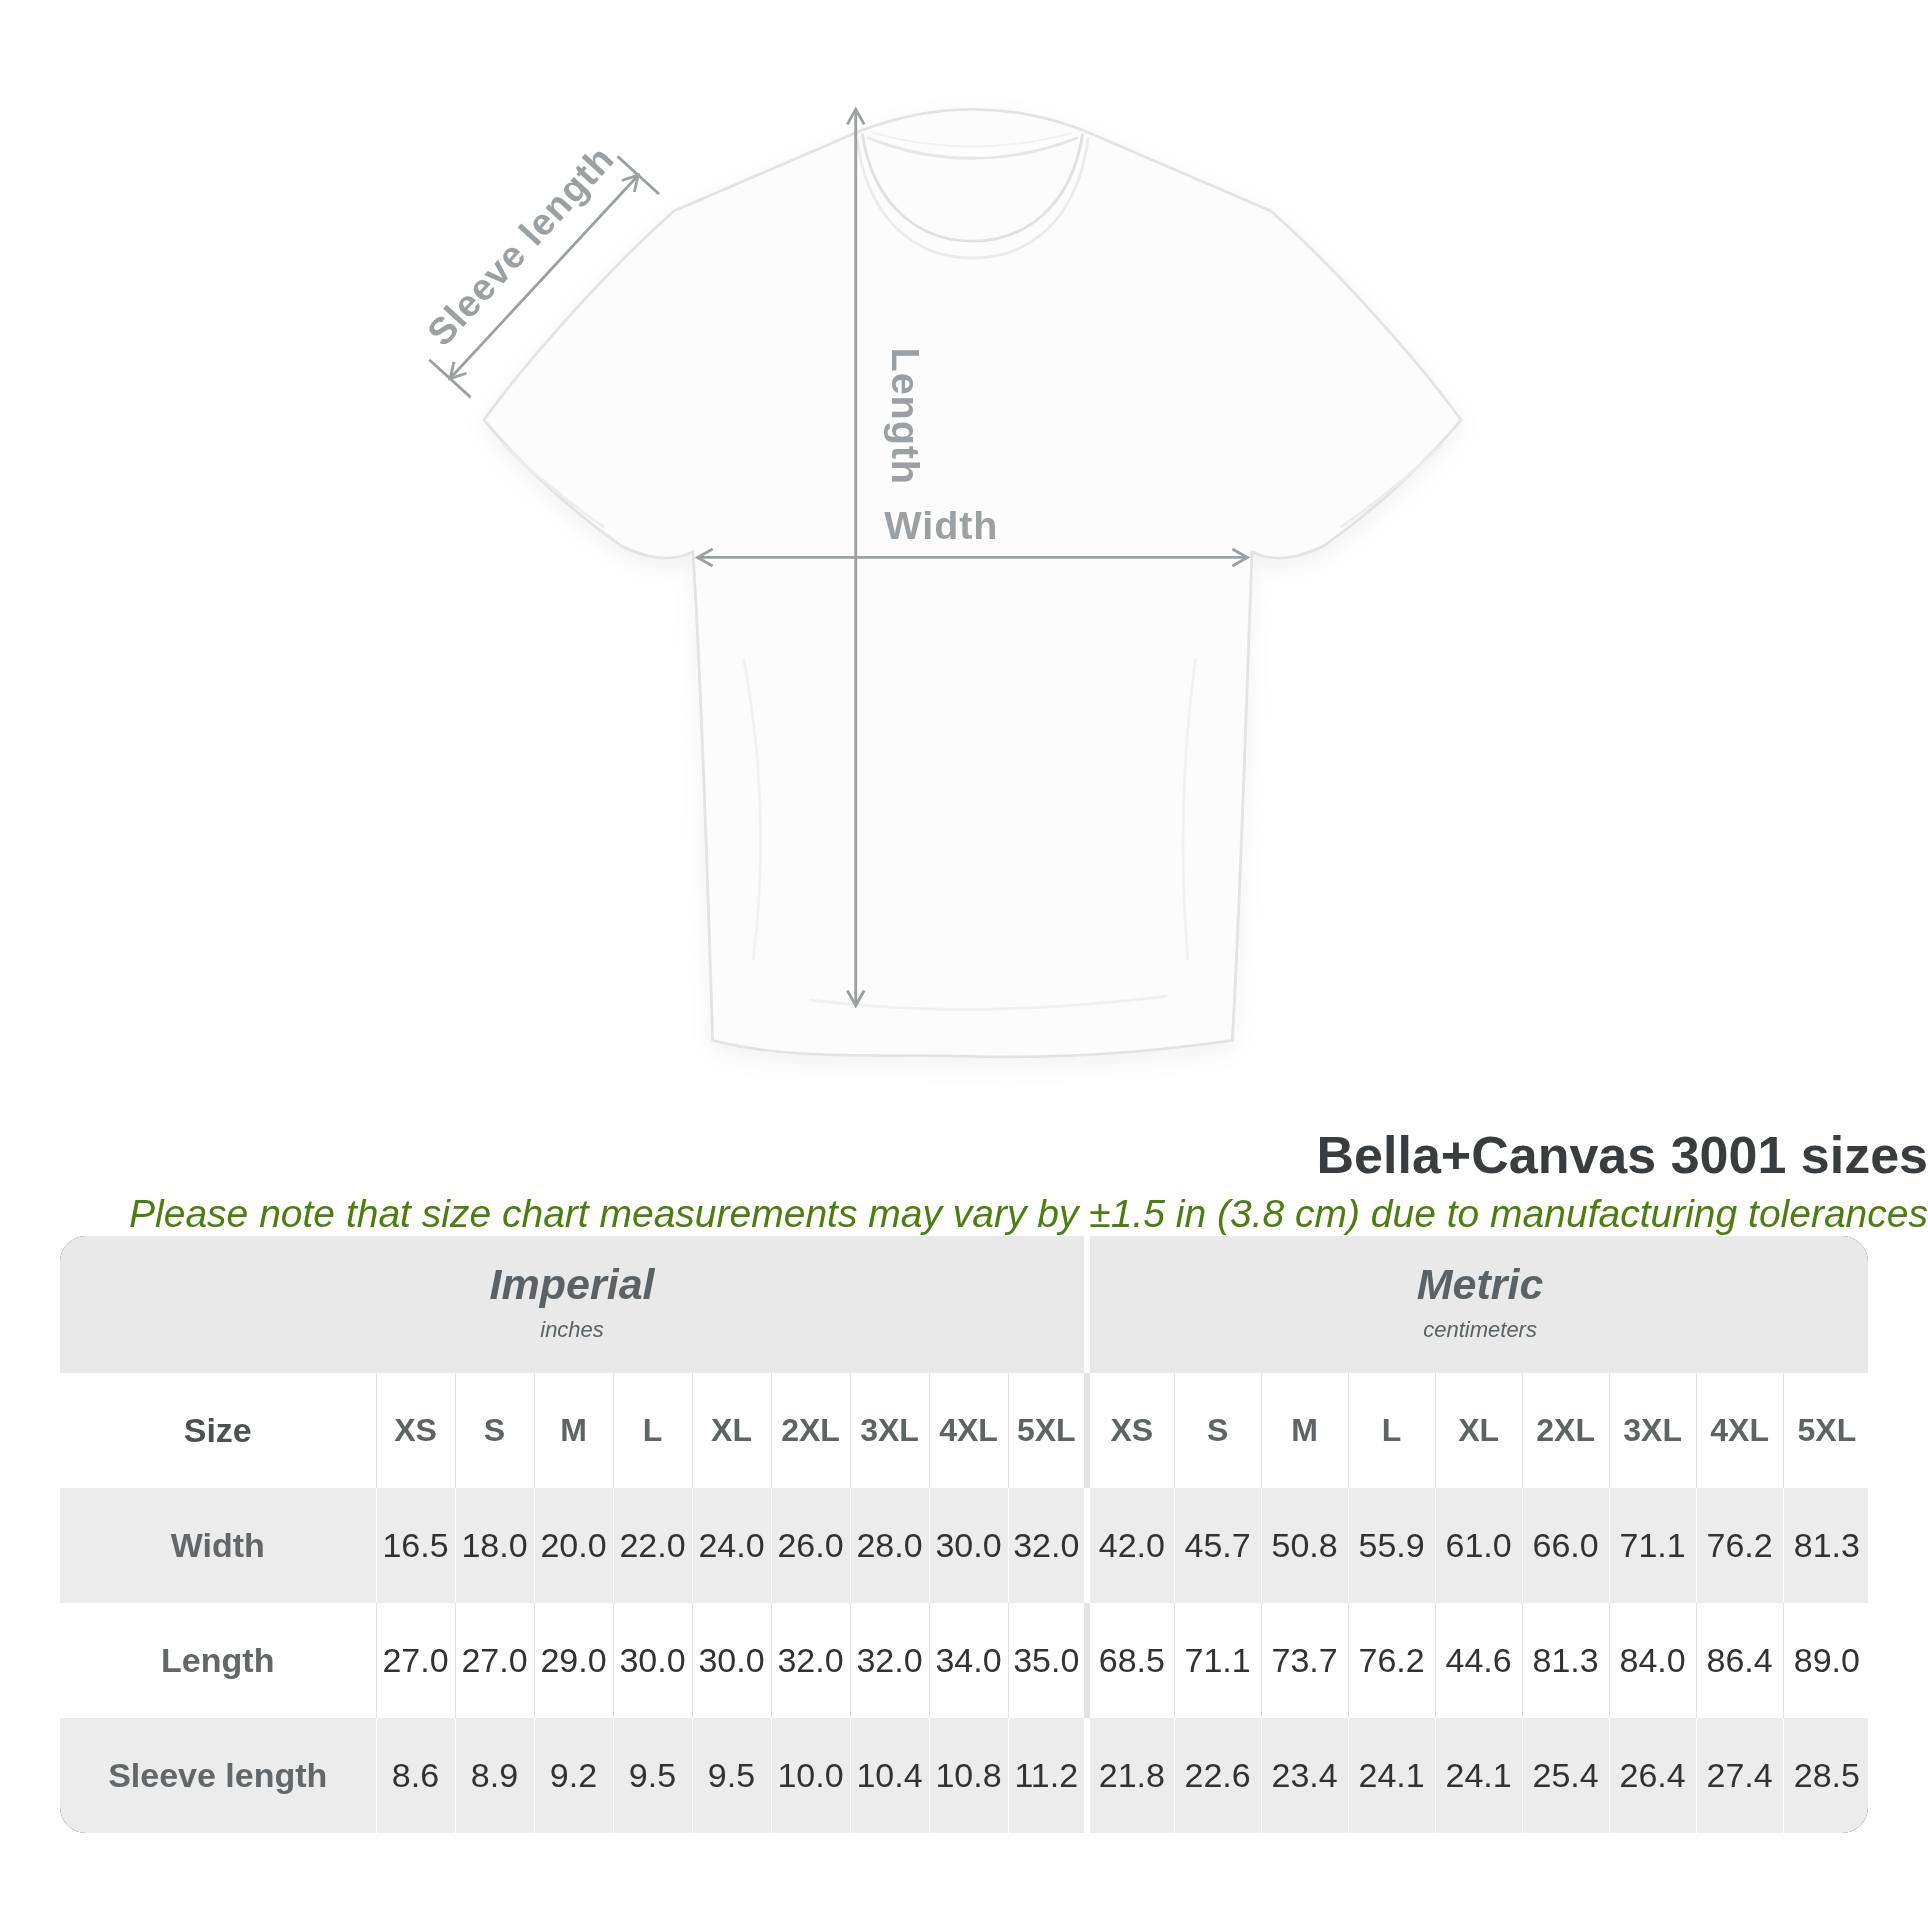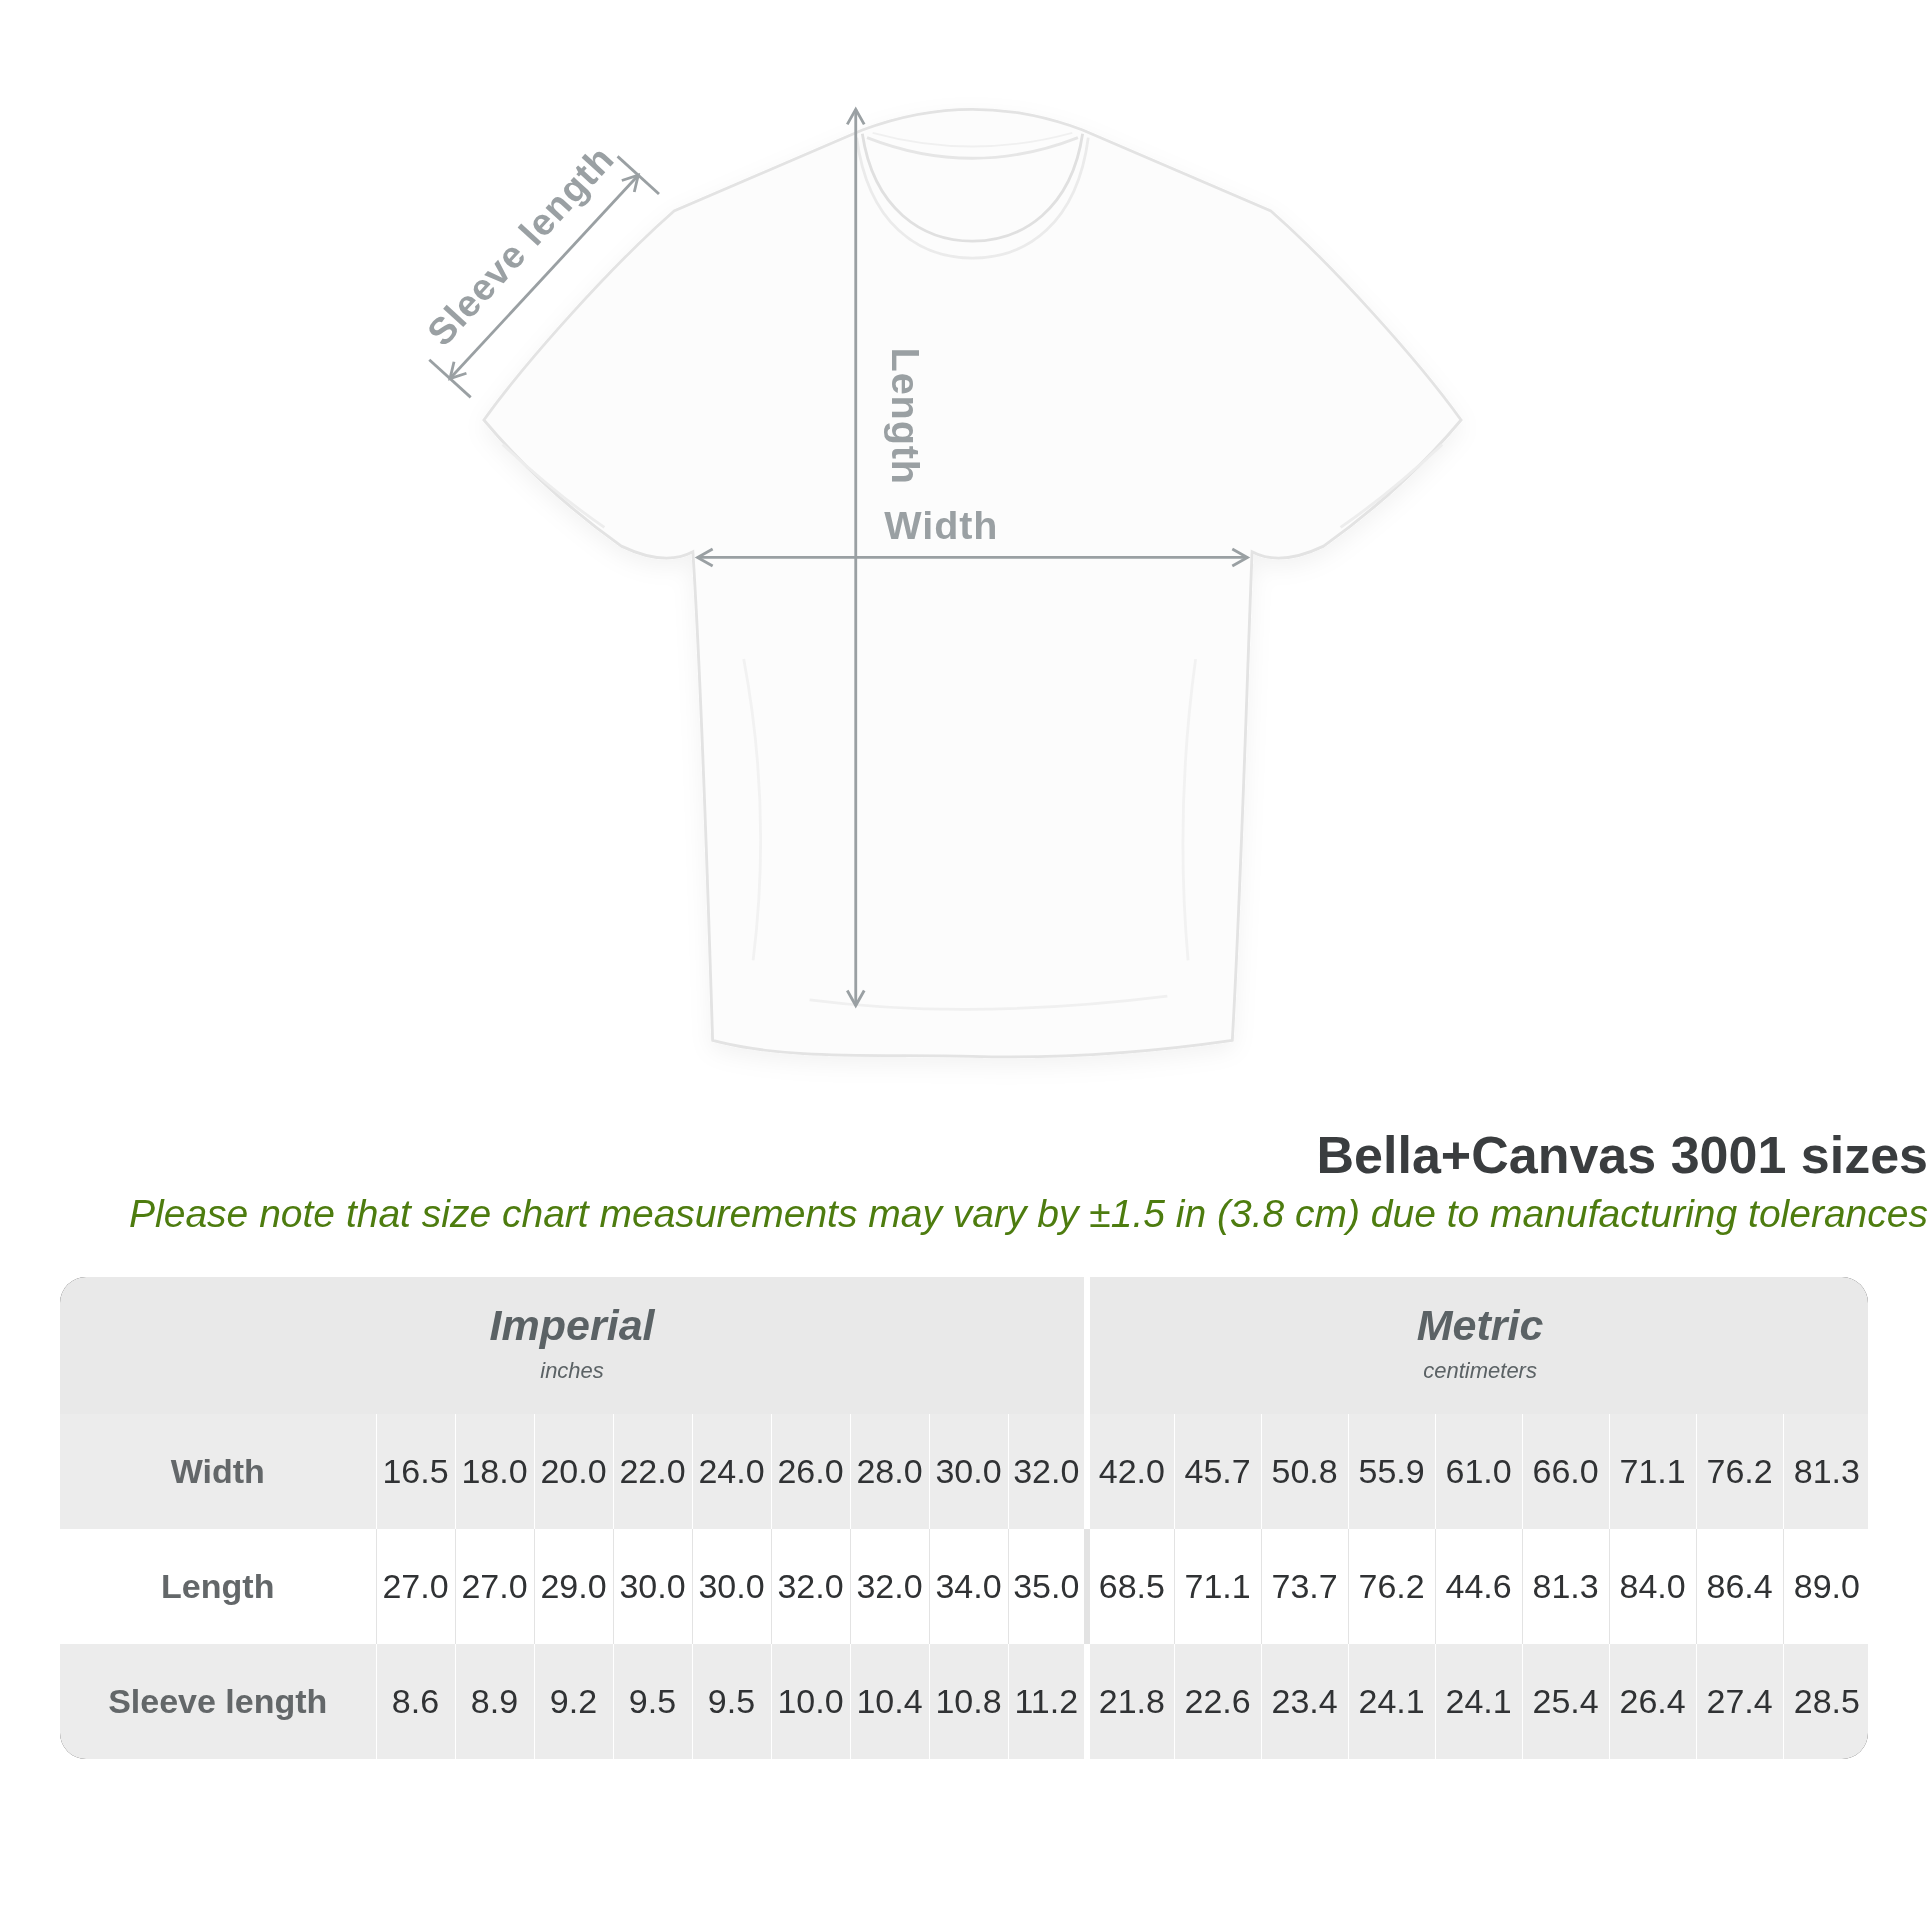--- a/index.html
+++ b/index.html
@@ -11,21 +11,21 @@
 
   .dim-line{stroke:#9aa0a3;stroke-width:3;fill:none;}
   .dim-label{fill:#9aa0a3;font-weight:bold;letter-spacing:1px;}
 
   
   .heading{position:absolute;left:0;top:1126px;width:1928px;text-align:right;}
   .heading h1{margin:0;font-size:52px;line-height:58px;color:#3a3d3f;font-weight:bold;}
   .heading p{margin:11.3px 0 0 0;font-size:39px;line-height:38px;color:#4d7c0f;font-style:italic;}
 
   
-  .table-wrap{position:absolute;left:60px;top:1277px;width:1808px;border-radius:26px;
+  .table-wrap{position:absolute;left:60px;top:1236px;width:1808px;border-radius:26px;
               overflow:hidden;background:#404040;}
   table.sizes{width:1808px;border-collapse:collapse;table-layout:fixed;}
   table.sizes th,table.sizes td{padding:0;text-align:center;vertical-align:middle;}
 
   tr.band{height:137px;}
   tr.band th{background:#e9e9e9;}
   tr.band th.metric-group{border-left:6.6px solid #ffffff;}
   .unit-label{font-size:43px;font-weight:bold;font-style:italic;color:#5b6265;line-height:49px;}
   .unit-sub{font-size:22px;font-style:italic;color:#5b6265;line-height:41px;font-weight:normal;}
 
@@ -119,20 +119,41 @@
         <th colspan="10">
           <div class="unit-label">Imperial</div>
           <div class="unit-sub">inches</div>
         </th>
         <th colspan="9" class="metric-group">
           <div class="unit-label">Metric</div>
           <div class="unit-sub">centimeters</div>
         </th>
       </tr>
 
+      <tr class="head">
+        <th>Size</th>
+        <th>XS</th>
+        <th>S</th>
+        <th>M</th>
+        <th>L</th>
+        <th>XL</th>
+        <th>2XL</th>
+        <th>3XL</th>
+        <th>4XL</th>
+        <th>5XL</th>
+        <th class="div-l">XS</th>
+        <th>S</th>
+        <th>M</th>
+        <th>L</th>
+        <th>XL</th>
+        <th>2XL</th>
+        <th>3XL</th>
+        <th>4XL</th>
+        <th>5XL</th>
+      </tr>
 
       <tr class="shade">
         <td class="row-label">Width</td>
         <td class="val">16.5</td>
         <td class="val">18.0</td>
         <td class="val">20.0</td>
         <td class="val">22.0</td>
         <td class="val">24.0</td>
         <td class="val">26.0</td>
         <td class="val">28.0</td>

